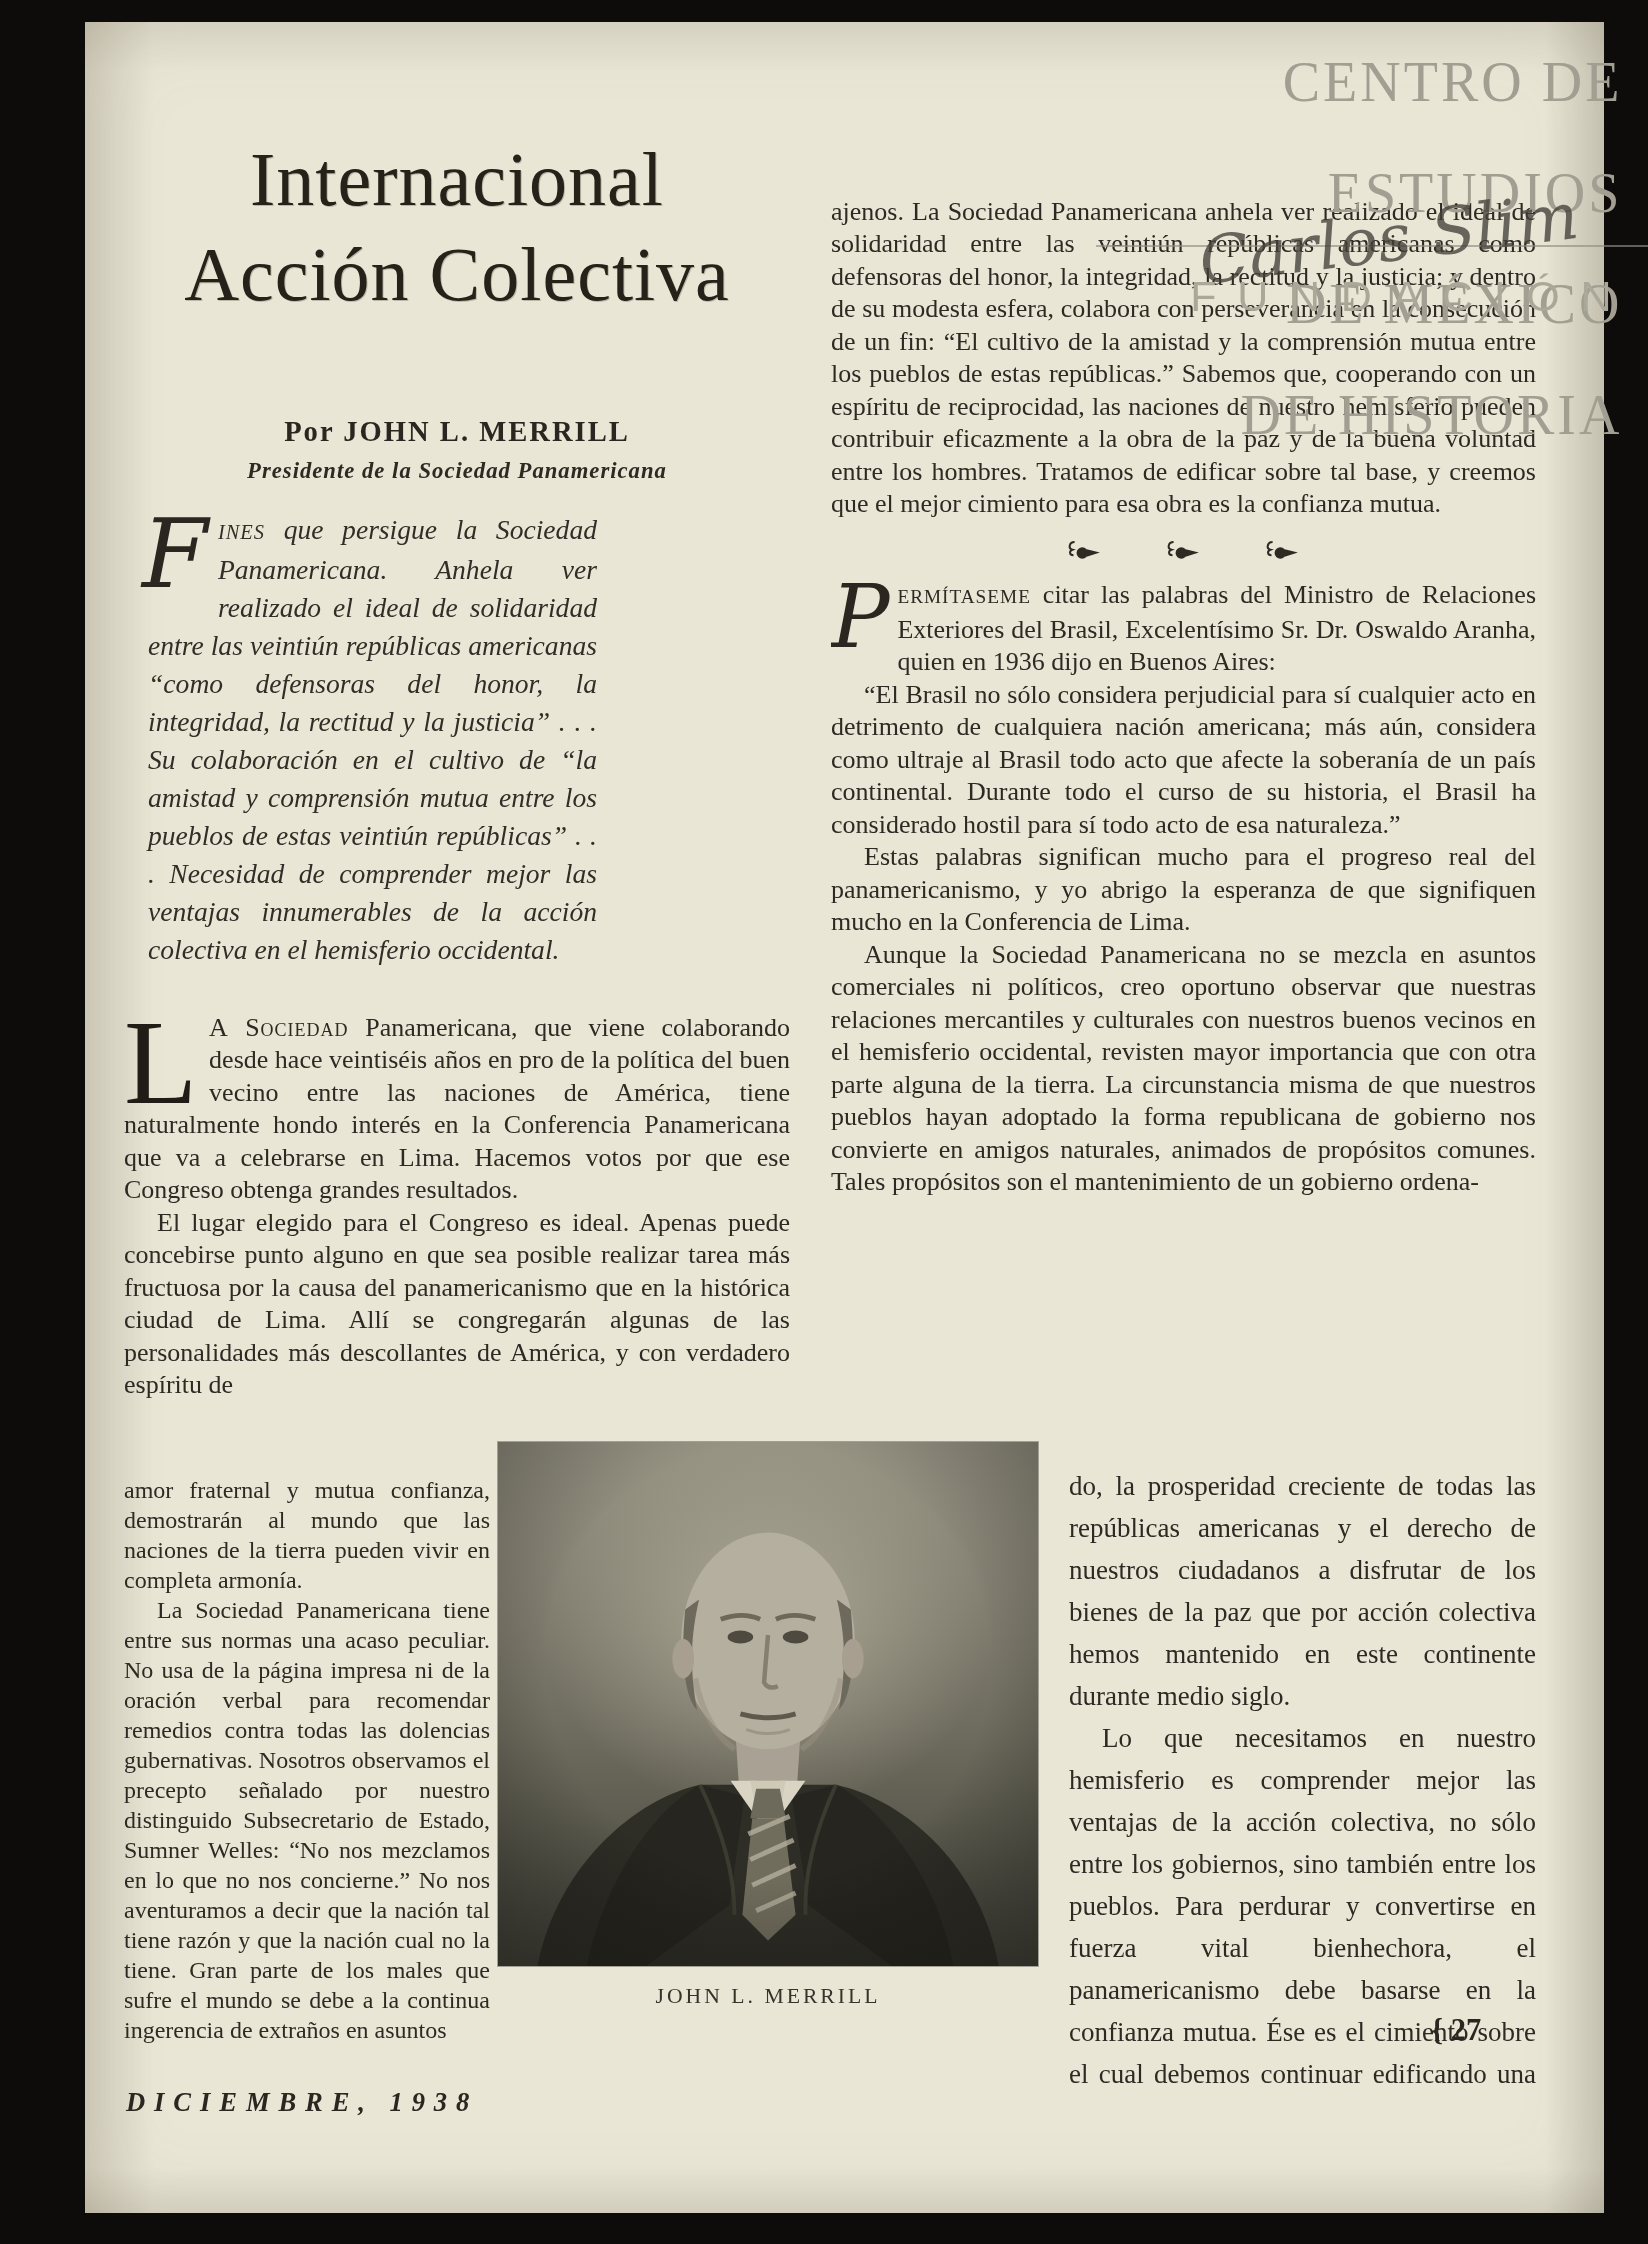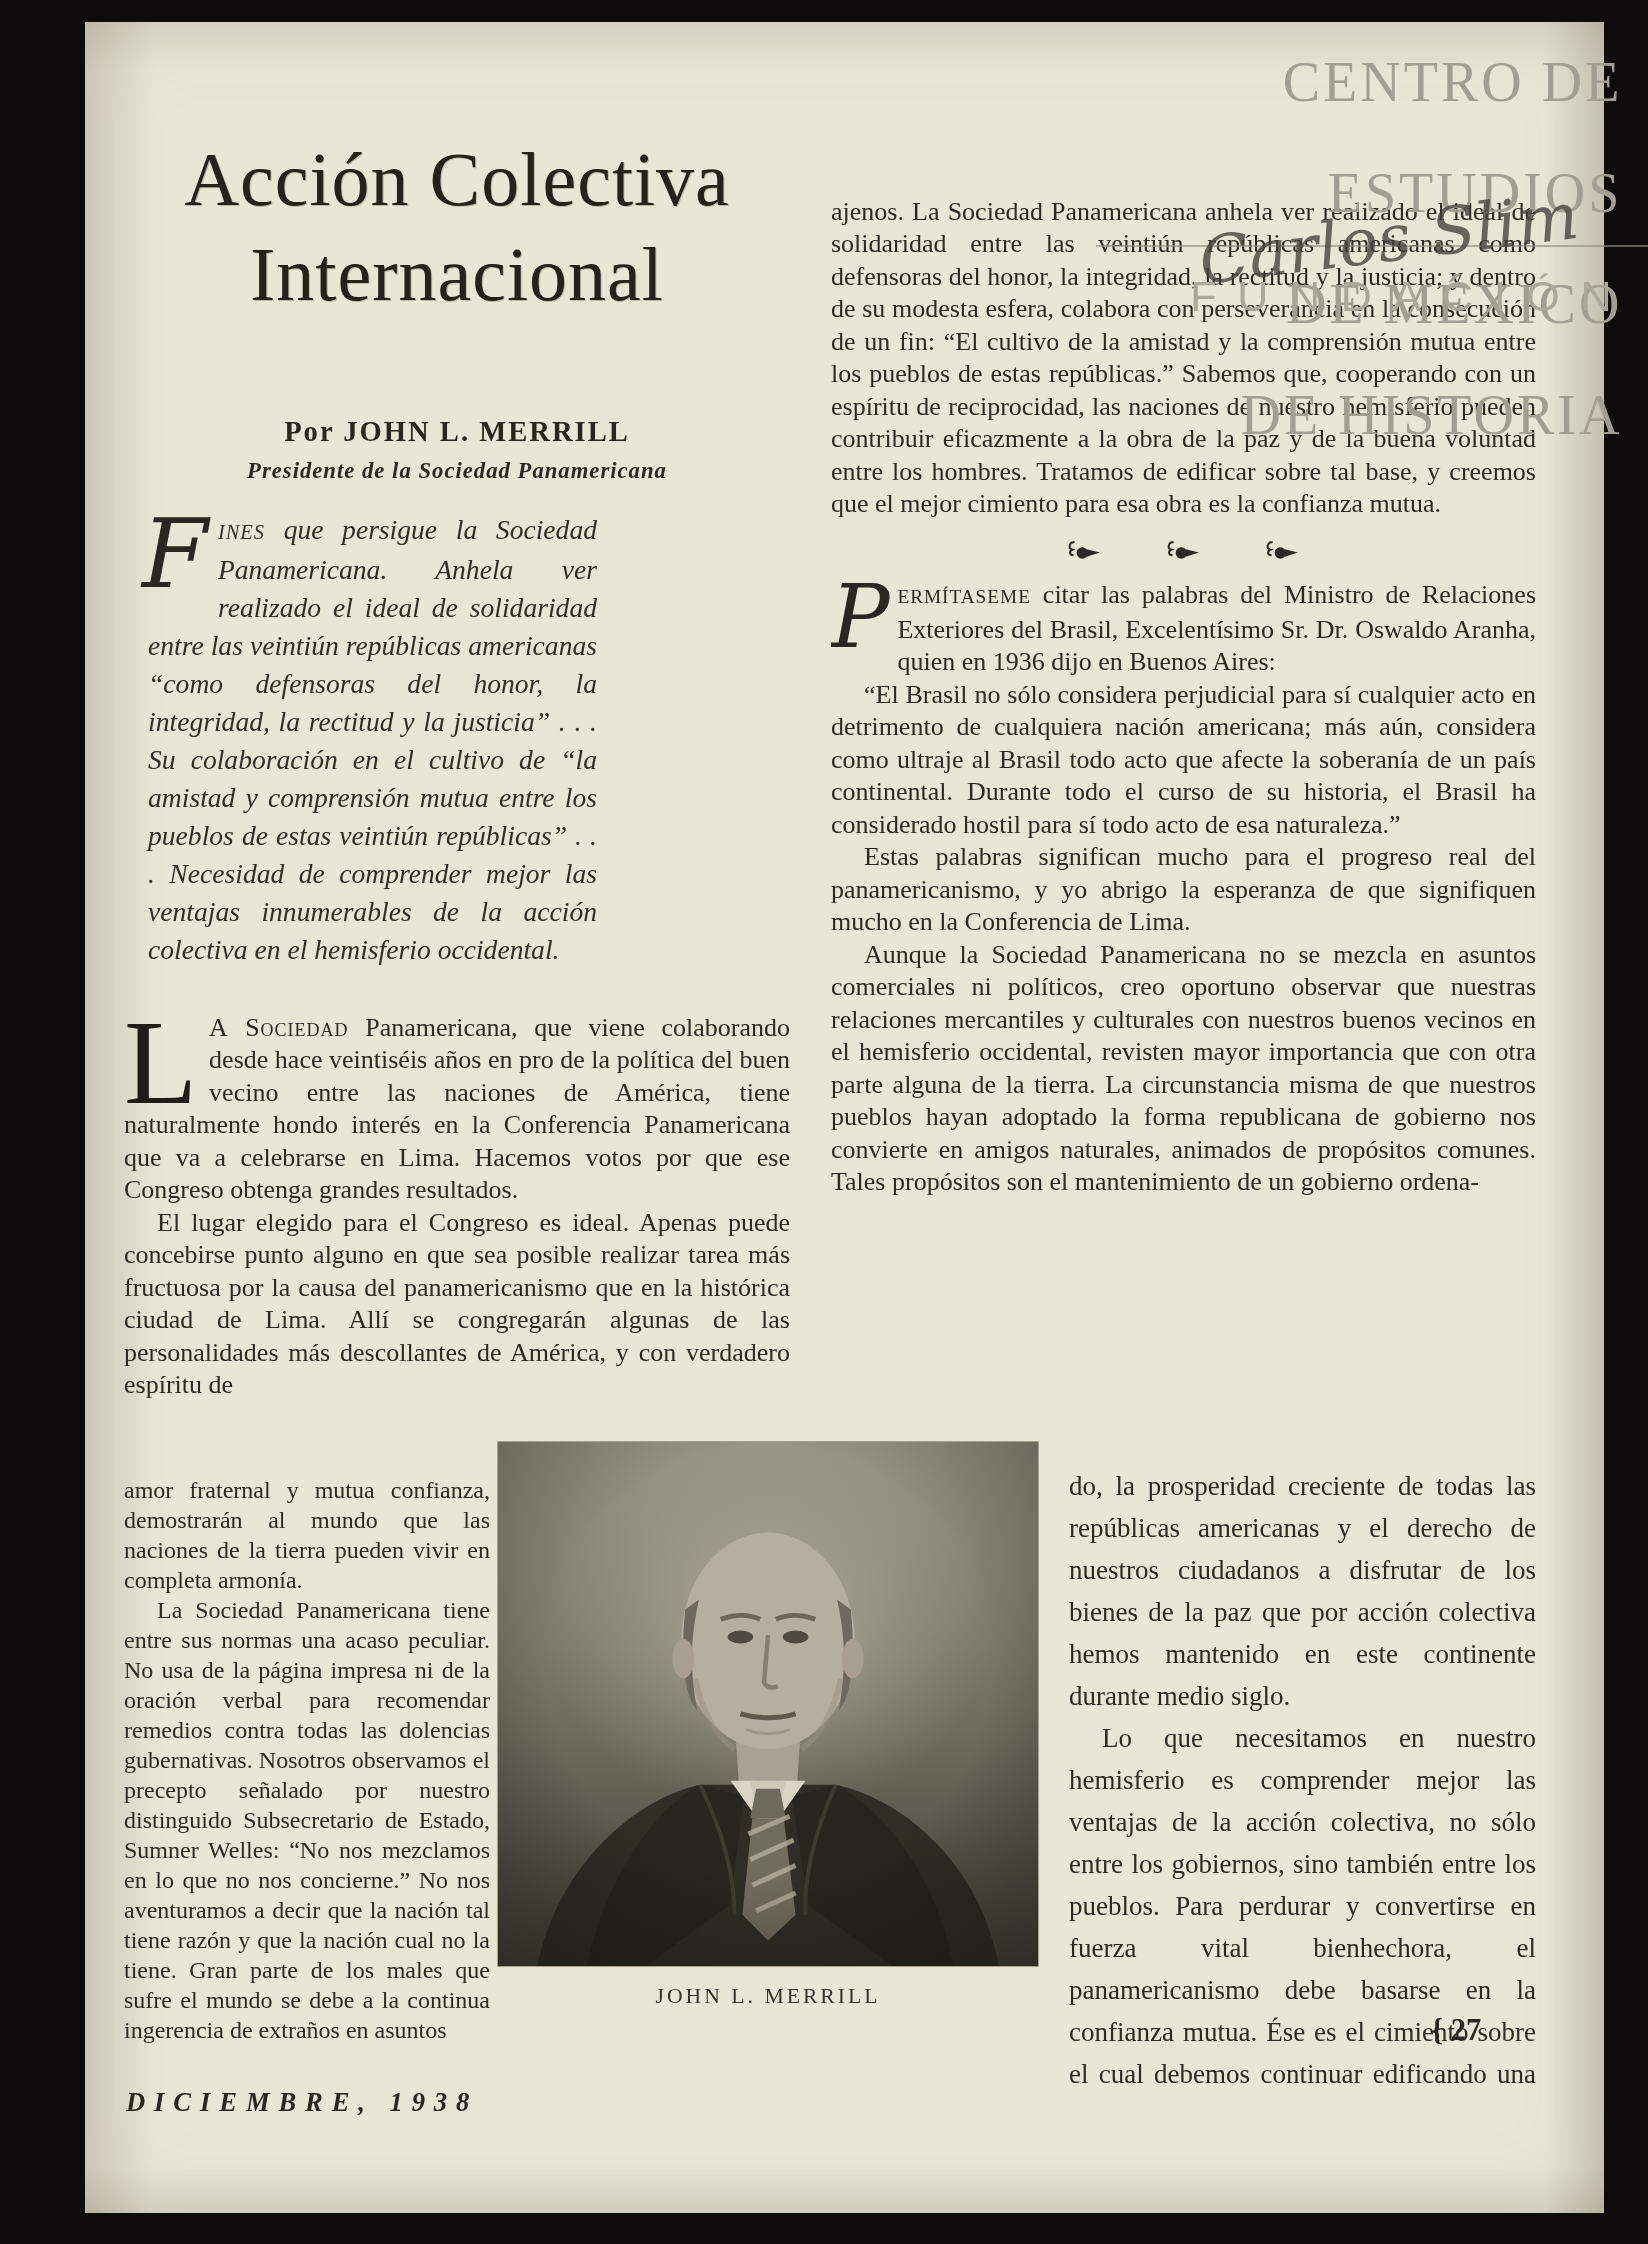--- a/index.html
+++ b/index.html
@@ -80,22 +80,22 @@
     font-family:"DejaVu Serif", serif;color:rgba(66,63,56,.78);transform:rotate(-7deg);z-index:6;}
 </style>
 </head>
 <body>
 
 <div class="scan">
 
   <div class="page">
 
     <div class="title-block">
+      <div class="title-line">Internacional</div>
       <div class="title-line">Acción Colectiva</div>
-      <div class="title-line">Internacional</div>
     </div>
 
     <div class="byline">Por JOHN L. MERRILL</div>
     <div class="byline-sub">Presidente de la Sociedad Panamericana</div>
 
     <div class="abstract">
       <span class="swash-initial">F</span><span class="lead-caps">INES</span>
       <span>que persigue la Sociedad Panamericana. Anhela ver realizado el ideal de solidaridad entre las veintiún repúblicas americanas “como defensoras del honor, la integridad, la rectitud y la justicia” . . . Su colaboración en el cultivo de “la amistad y comprensión mutua entre los pueblos de estas veintiún repúblicas” . . . Necesidad de comprender mejor las ventajas innumerables de la acción colectiva en el hemisferio occidental.</span>
     </div>
 

